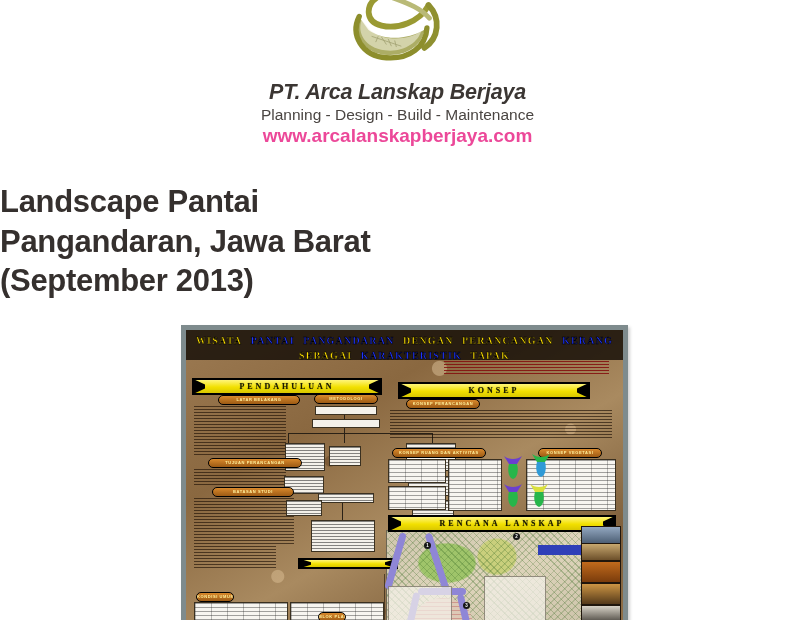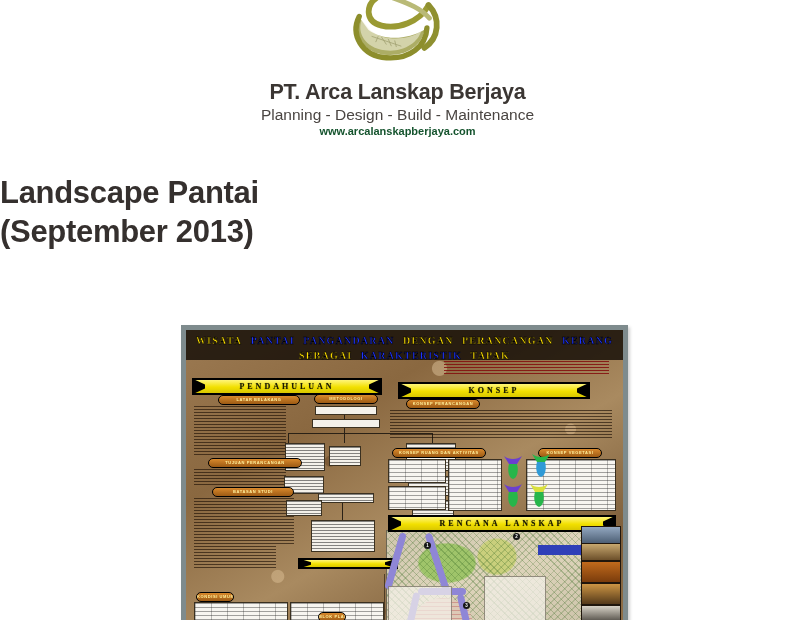--- a/index.html
+++ b/index.html
@@ -30,31 +30,32 @@
   }
   .logo-wrap svg { display: block; }
 
   .company-name {
     font-size: 21.5px;
     font-weight: bold;
     color: #3b3633;
     letter-spacing: -0.2px;
     margin-top: 14px;
     line-height: 1.15;
+    font-style: italic;
   }
   .company-tagline {
     font-size: 15.5px;
     color: #4a4542;
     margin-top: 1px;
     line-height: 1.2;
   }
   .company-url {
-    font-size: 11px;
-    font-weight: bold;
-    color: #14532d;
+    font-size: 19px;
+    font-weight: bold;
+    color: #ec4899;
     margin-top: 1px;
     line-height: 1.2;
   }
 
   
   .project-title {
     margin-top: 34px;
     text-align: left;
     font-size: 31px;
     font-weight: bold;
@@ -289,20 +290,21 @@
     </svg>
   </div>
 
   <div class="company-name">PT. Arca Lanskap Berjaya</div>
   <div class="company-tagline">Planning - Design - Build - Maintenance</div>
   <div class="company-url">www.arcalanskapberjaya.com</div>
 </div>
 
 <div class="project-title">
   <span class="tline">Landscape Pantai</span>
+  <span class="tline">Pangandaran, Jawa Barat</span>
   <span class="tline">(September 2013)</span>
 </div>
 
 <div class="poster-frame">
   <div class="poster">
 
     <div class="p-titlebar">
       <div class="wa-row">
         <span class="wa y">WISATA</span>
         <span class="wa b">PANTAI</span>

